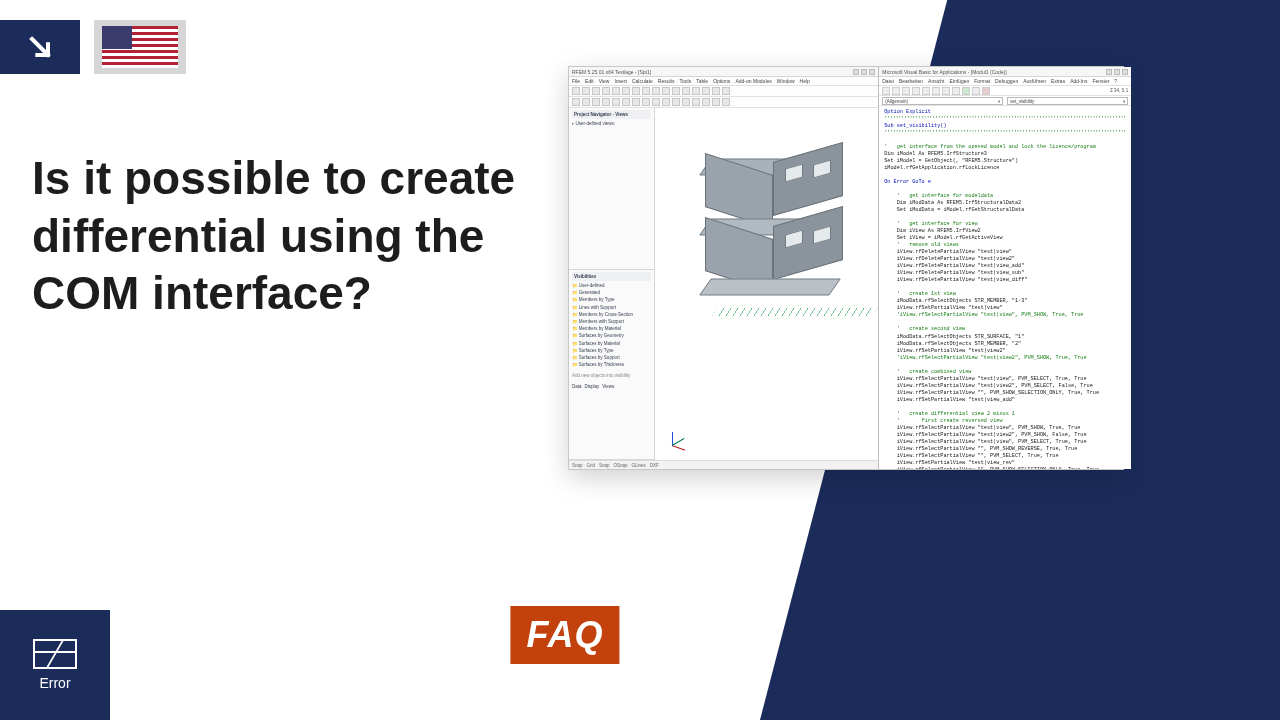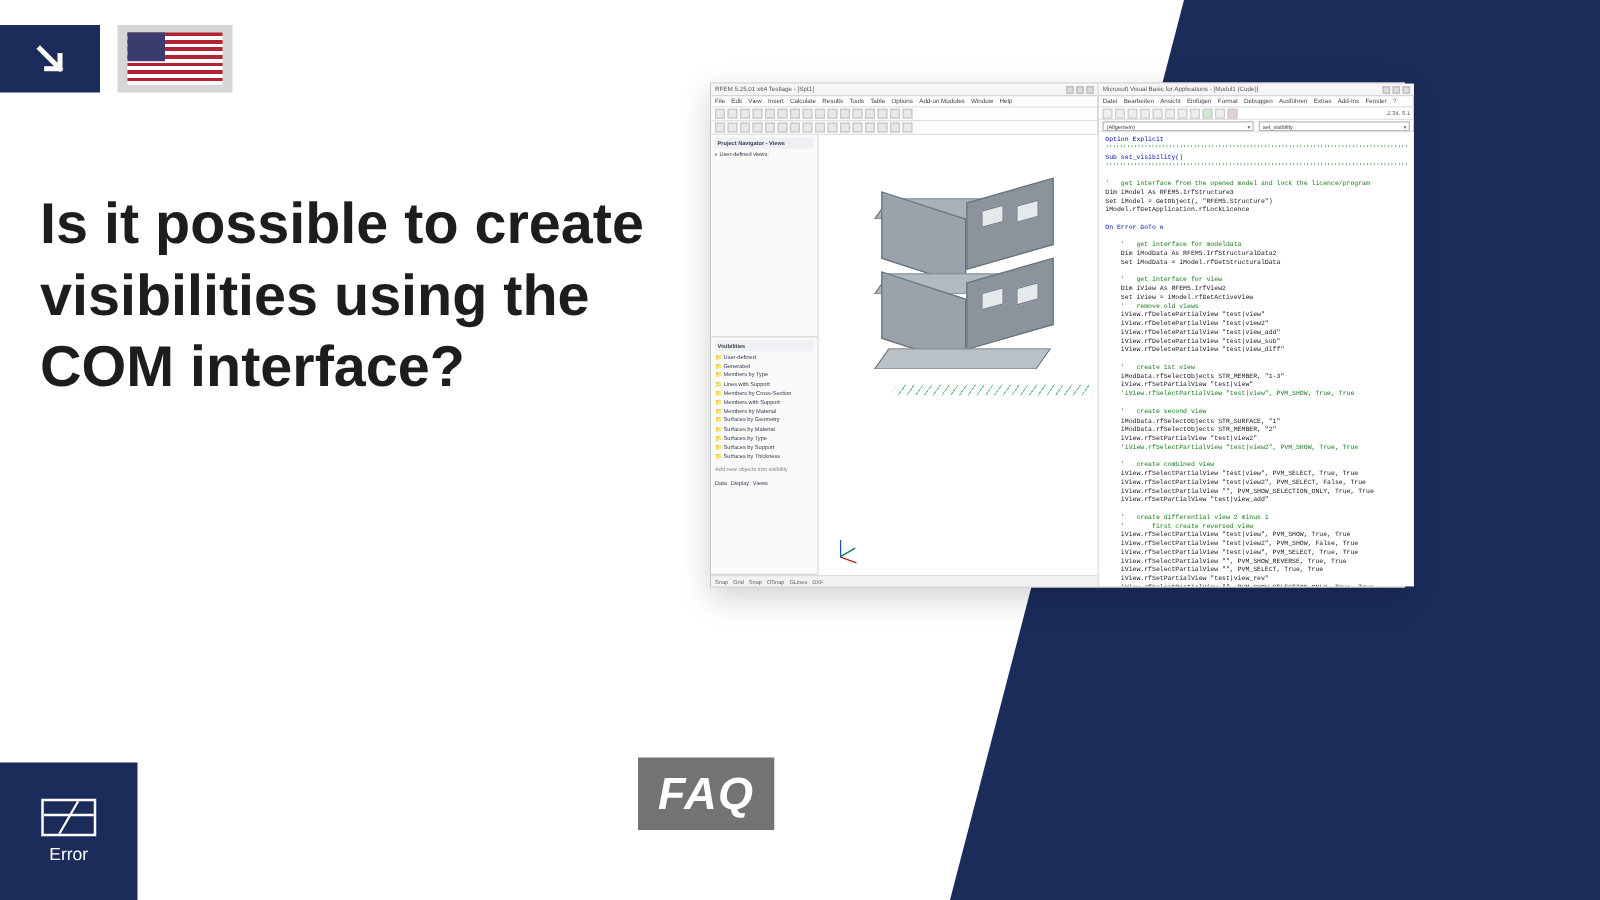--- a/index.html
+++ b/index.html
@@ -83,21 +83,21 @@
   .logo-block .mark::after  { top: 0; bottom: 0; left: 48%; width: 2px; transform: skewX(-30deg); }
 
   
   .faq-bar {
     position: absolute;
     bottom: 56px; left: 50%; transform: translateX(-50%);
     display: flex; align-items: center;
     z-index: 3;
   }
   .faq-tag {
-    background: #737373; color: #fff;
+    background: #c2410c; color: #fff;
     font-weight: 800; font-size: 36px;
     padding: 8px 16px;
     font-style: italic;
     letter-spacing: 1px;
   }
   .faq-num {
     color: #fff; font-weight: 800; font-size: 36px;
     margin-left: 18px;
     letter-spacing: 2px;
   }
@@ -219,21 +219,21 @@
   <div class="arrow-badge">
     <svg viewBox="0 0 24 24">
       <path d="M6 6 L18 18 M18 10 V18 H10" stroke="#fff" stroke-width="3" fill="none" stroke-linecap="square"></path>
     </svg>
   </div>
   <div class="flag" title="US English">
     <div class="flag-inner"></div>
   </div>
 </div>
 
-<div class="question">Is it possible to create visibilities using the COM interface?</div>
+<div class="question">Is it possible to create differential using the COM interface?</div>
 
 <div class="logo-block">
   <div class="mark"></div>
   <div>Error</div>
 </div>
 
 <div class="faq-bar">
   <div class="faq-tag">FAQ</div>
   <div class="faq-num">004771</div>
 </div>

